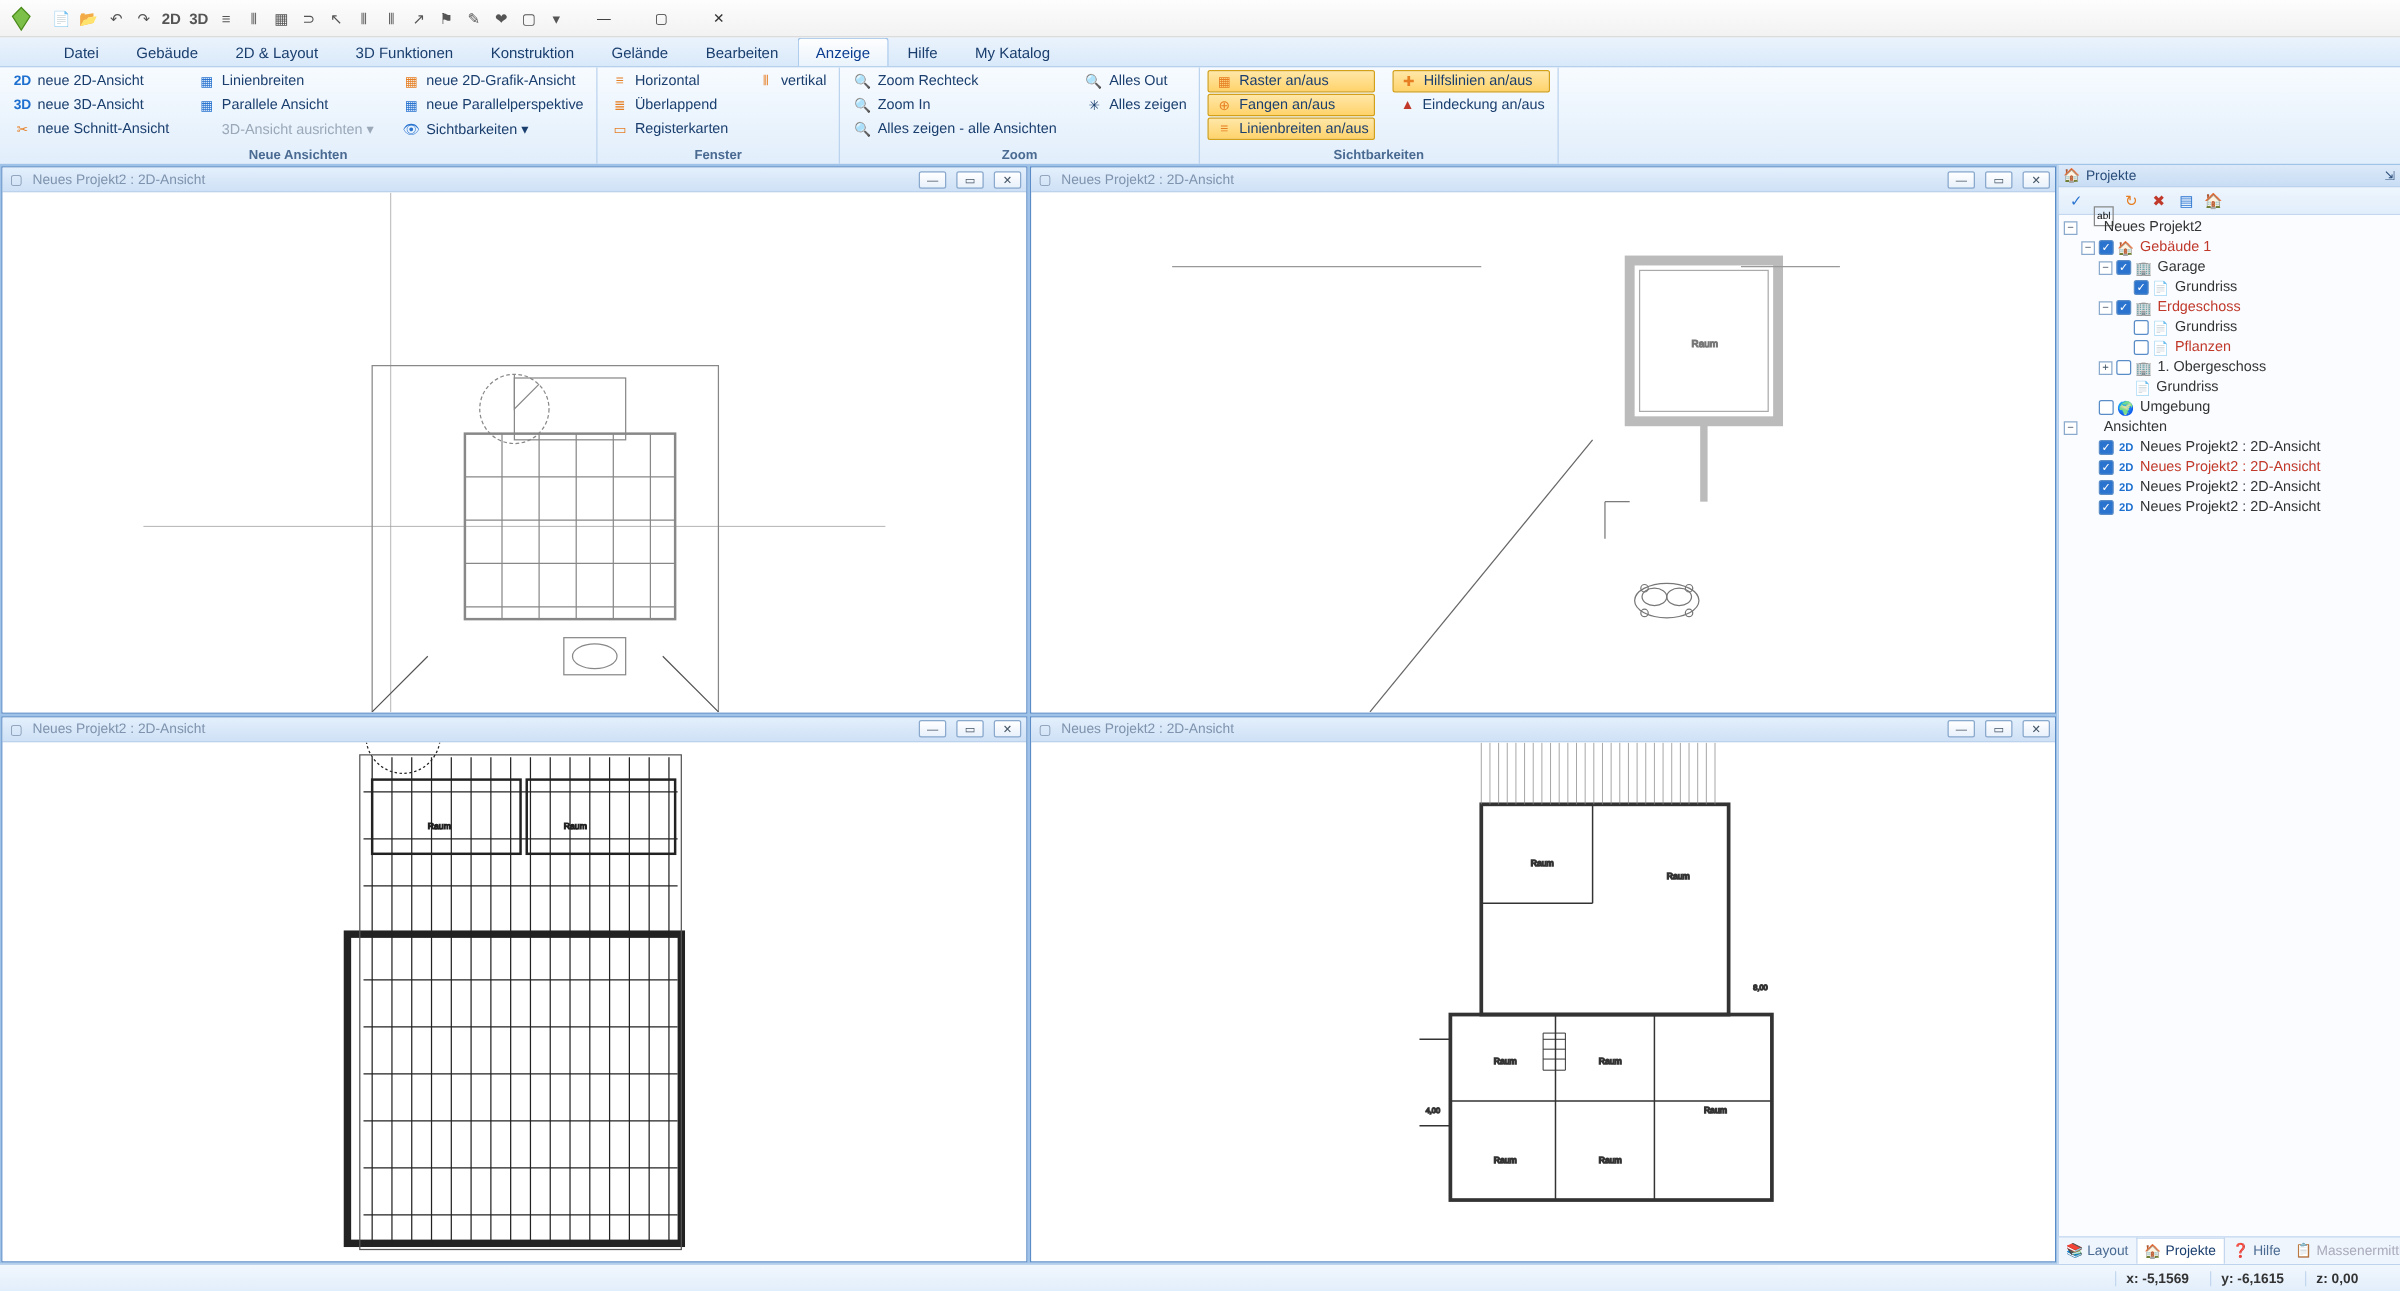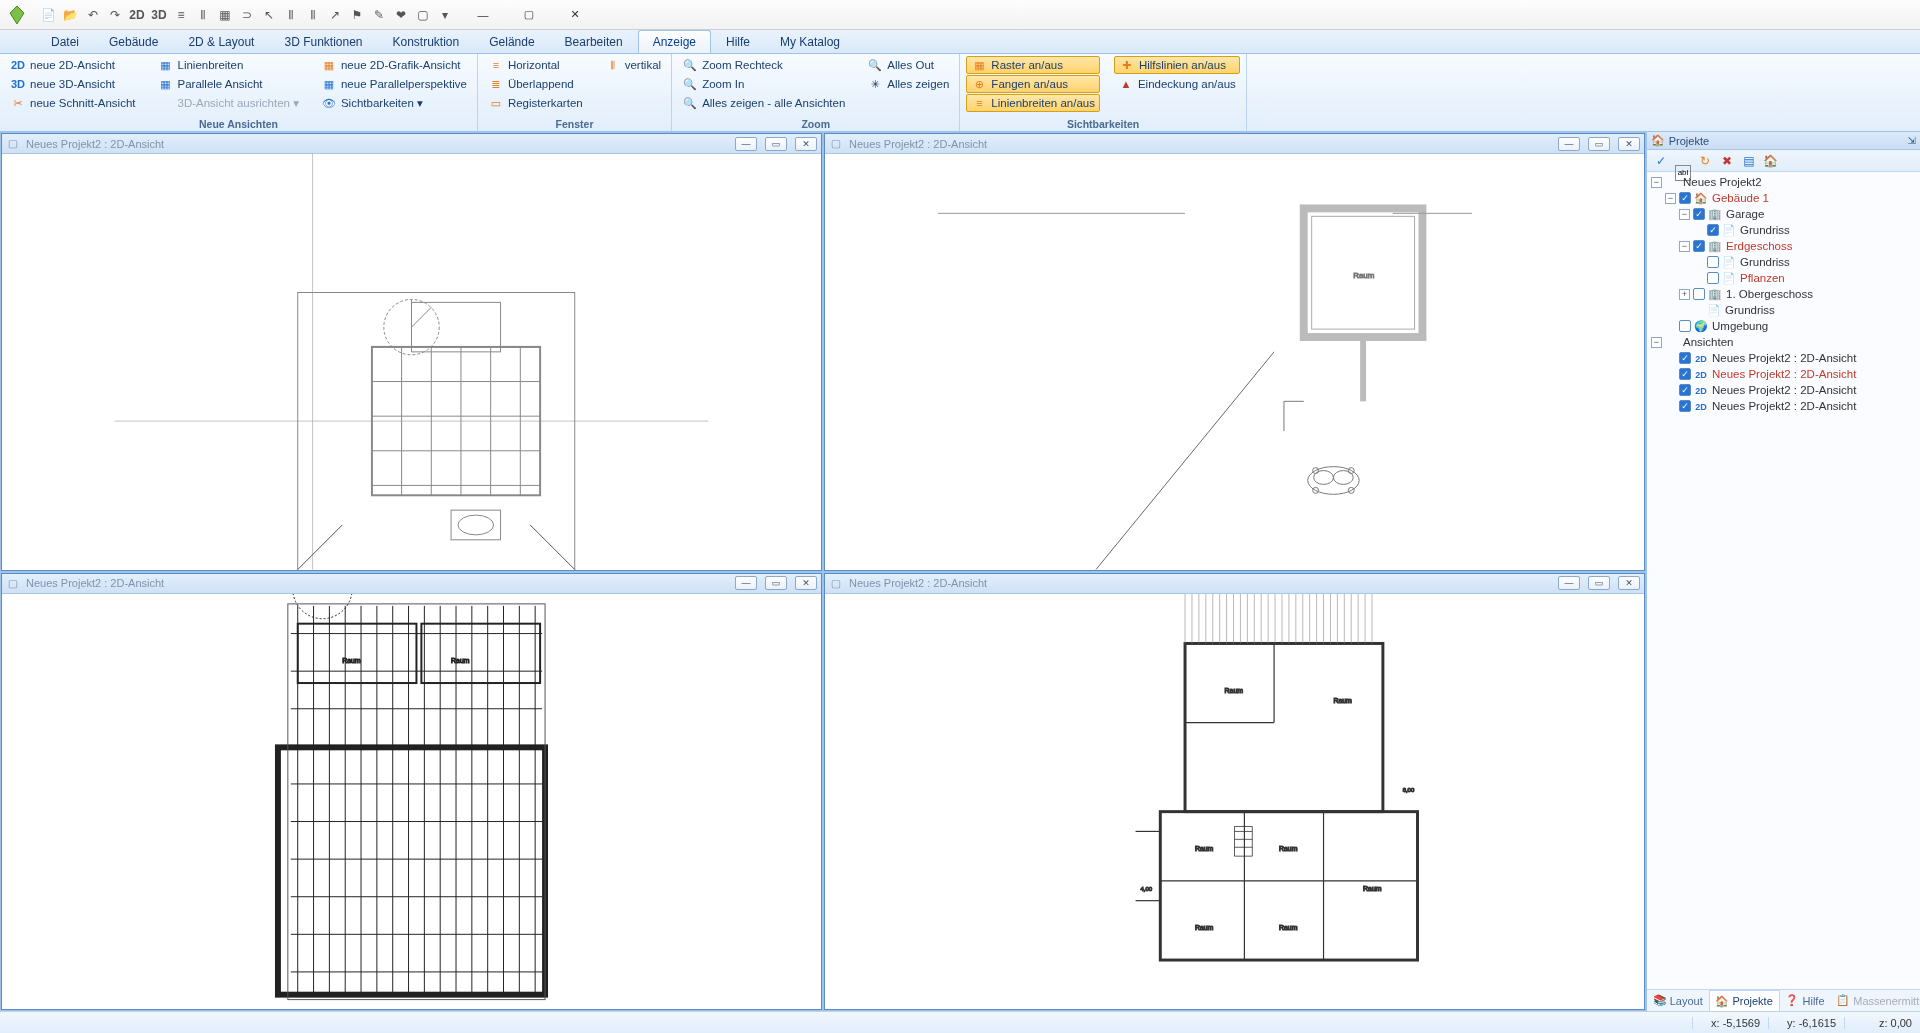--- a/index.html
+++ b/index.html
@@ -59,21 +59,21 @@
 .tnode .lbl.hl{color:#c0392b;}
 .ind1{padding-left:18px;} .ind2{padding-left:32px;} .ind3{padding-left:46px;}
 
 .side-tabs{height:22px;border-top:1px solid #c3d7ef;display:flex;align-items:center;background:#eef5fd;}
 .side-tab{font-size:11px;color:#4a6a92;padding:0 6px;display:flex;align-items:center;gap:3px;height:100%;cursor:pointer;}
 .side-tab.active{background:#fff;border:1px solid #c3d7ef;border-bottom:none;color:#1a3e6e;}
 .side-tab.disabled{color:#aab;}
 
 
 .statusbar{height:22px;background:linear-gradient(#f2f7fd,#e1eefb);border-top:1px solid #bcd4ee;display:flex;align-items:center;justify-content:flex-end;font-size:11px;color:#333;padding:0 8px;gap:8px;}
-.statusbar .coord{width:68px;text-align:right;border-left:1px solid #c3d7ef;padding-left:8px;}
+.statusbar .coord{width:68px;border-left:1px solid #c3d7ef;padding-left:8px;font-weight:bold;}
 
 
 .ic-2d{color:#1e70d0;font-weight:bold;font-size:10px;}
 .ic-3d{color:#1e70d0;font-weight:bold;font-size:10px;}
 .ic-orange{color:#e67e22;}
 .ic-red{color:#c0392b;}
 .ic-blue{color:#2a74d0;}
 </style>
 </head>
 <body>

